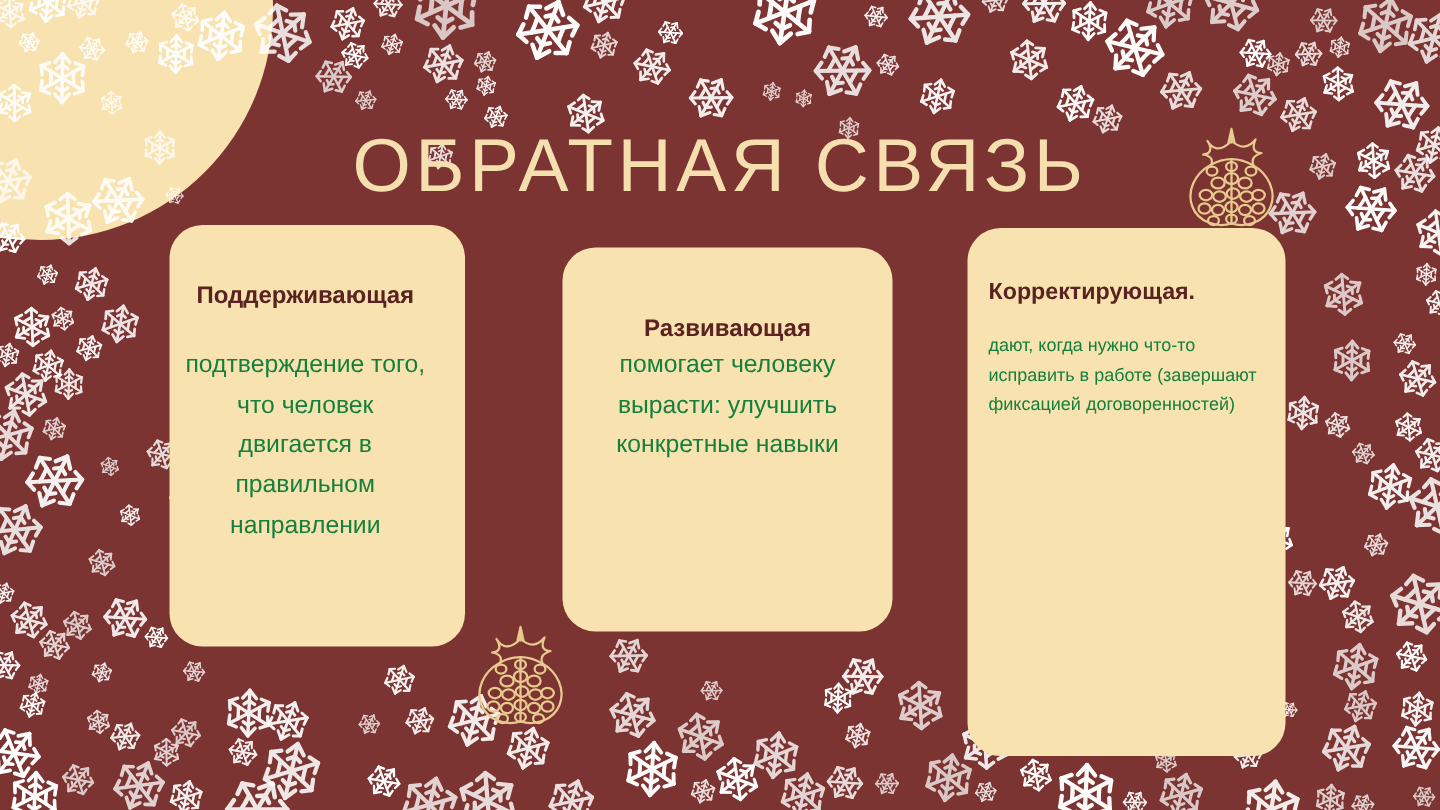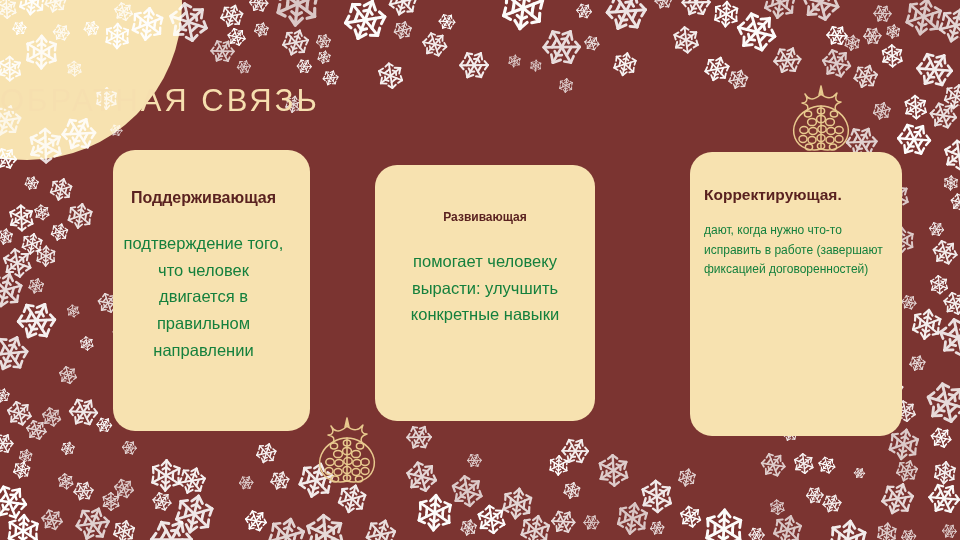--- a/index.html
+++ b/index.html
@@ -47,22 +47,23 @@
   #pomegranate-top-right { left: 778px; top: 72px; }
   #pomegranate-bottom-mid { left: 304px; top: 404px; }
 
   
   #title {
     position: absolute;
     z-index: 5;
     left: 0;
     top: 85px;
     width: 960px;
+    text-align: center;
     color: #F6DFAF;
-    font-size: 31px;
+    font-size: 50px;
     letter-spacing: 3px;
     font-weight: 400;
     line-height: 1;
     white-space: nowrap;
   }
 
   
   .card {
     position: absolute;
     z-index: 4;
@@ -88,29 +89,28 @@
   }
   #card-1 .card-heading { font-size: 16px; }
   #card-1 .card-body { font-size: 16.5px; margin-top: 22px; }
 
   #card-2 {
     left: 375px; top: 165px;
     width: 220px; height: 256px;
     padding: 45px 14px 0 14px;
     text-align: center;
   }
-  #card-2 .card-heading { font-size: 12px; }
-  #card-2 .card-body { font-size: 16.5px; margin-top: 23px; }
+  #card-2 .card-heading { font-size: 16px; }
+  #card-2 .card-body { font-size: 16.5px; }
 
   #card-3 {
     left: 645px; top: 152px;
-    width: 212px; height: 284px;
+    width: 212px; height: 352px;
     padding: 33px 0 0 14px;
     text-align: left;
-    margin-left: 45px;
   }
   #card-3 .card-heading { font-size: 15.5px; }
   #card-3 .card-body { font-size: 12px; margin-top: 17px; }
 </style>
 </head>
 <body>
 
 <div id="slide">
 
   <div id="corner-circle"></div>

